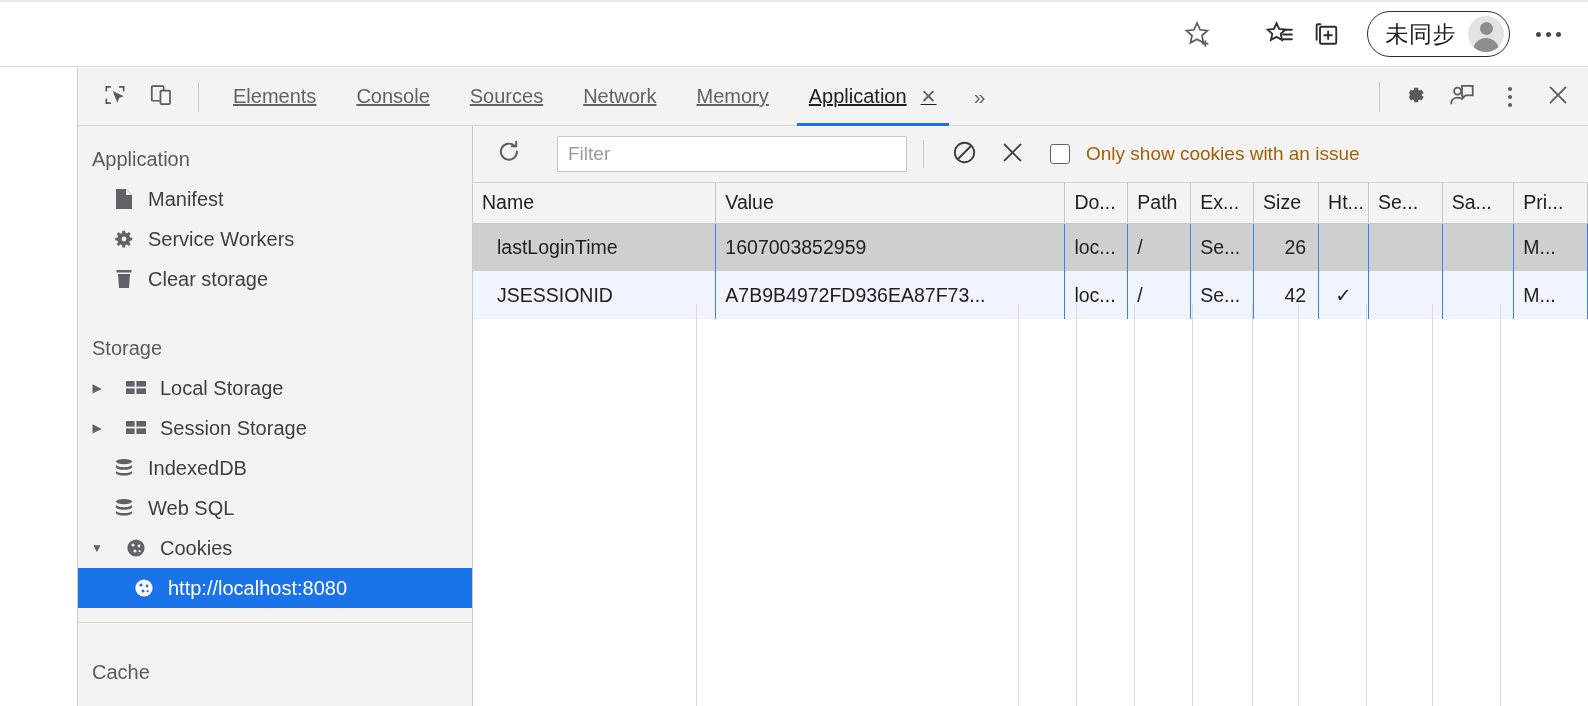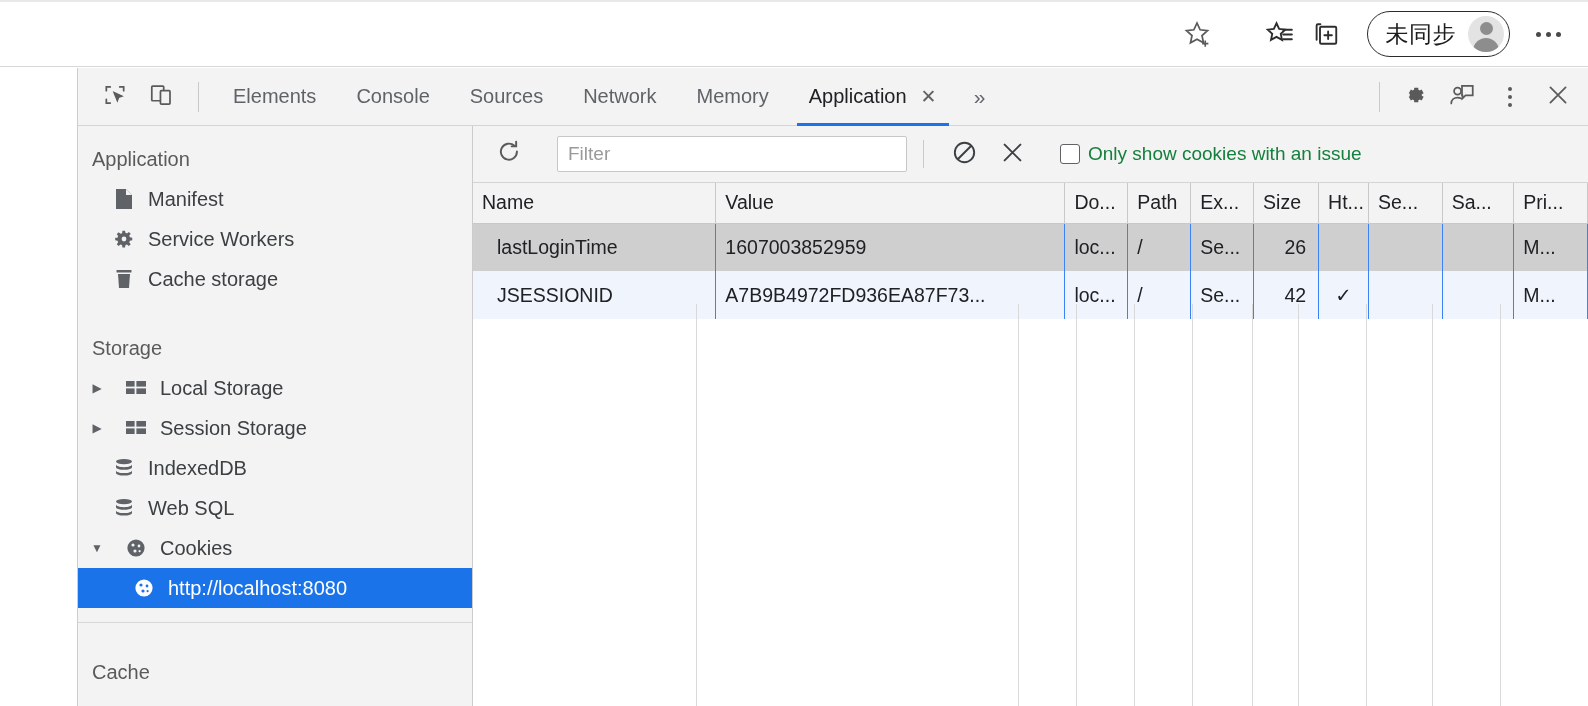--- a/index.html
+++ b/index.html
@@ -108,20 +108,21 @@
     margin: 0 14px;
     flex: none;
   }
   .dt-tabs { display: flex; align-items: stretch; height: 58px; }
   .dt-tab {
     display: flex; align-items: center;
     padding: 0 20px; height: 58px;
     font-size: 20px; color: #5f6368;
     white-space: nowrap;
     position: relative;
+    text-decoration: underline;
   }
   .dt-tab.active { color: #202124; }
   .dt-tab.active::after {
     content: ''; position: absolute;
     left: 8px; right: 8px; bottom: 0; height: 3px;
     background: #1a73e8;
   }
   .dt-tab .tab-close {
     margin-left: 14px; font-size: 19px; color: #5f6368; line-height: 1;
   }
@@ -203,23 +204,23 @@
     font-size: 19px;
     color: #3c4043;
     padding: 0 10px;
     margin-left: 24px;
     font-family: "Liberation Sans", "DejaVu Sans", sans-serif;
     outline: none;
   }
   .filter-input::placeholder { color: #9a9a9a; }
   .fb-sep { width: 1px; height: 28px; background: #c9c9c9; margin: 0 16px; flex: none; }
   .fb-check {
-    display: flex; align-items: center; gap: 8px;
-    margin-left: 24px;
-    font-size: 19px; color: #15803d;
+    display: flex; align-items: center; gap: 16px;
+    margin-left: 14px;
+    font-size: 19px; color: #a16207;
     white-space: nowrap;
   }
   .fb-check .box {
     width: 20px; height: 20px;
     border: 1.6px solid #5f6368;
     border-radius: 3px; background: #fff; flex: none;
   }
 
   
   .tbl-wrap { flex: 1; min-height: 0; position: relative; overflow: hidden; background: #fff; }
@@ -419,21 +420,21 @@
         <span>Service Workers</span>
       </div>
 
       <div class="side-item">
         <span class="side-ico">
           <svg width="20" height="22" viewBox="0 0 20 22" fill="#5f6368">
             <rect x="2.5" y="2" width="15" height="2.6" rx="0.6"></rect>
             <path d="M4 6h12l-1 14H5z"></path>
           </svg>
         </span>
-        <span>Cache storage</span>
+        <span>Clear storage</span>
       </div>
 
       <div class="side-group-title" style="padding-top:38px;">Storage</div>
 
       <div class="side-item">
         <span class="caret">▶</span>
         <span class="side-ico">
           <svg width="22" height="18" viewBox="0 0 22 18" fill="#5f6368">
             <rect x="1" y="2" width="8.6" height="5.6"></rect>
               <rect x="11.4" y="2" width="9.6" height="5.6"></rect>

